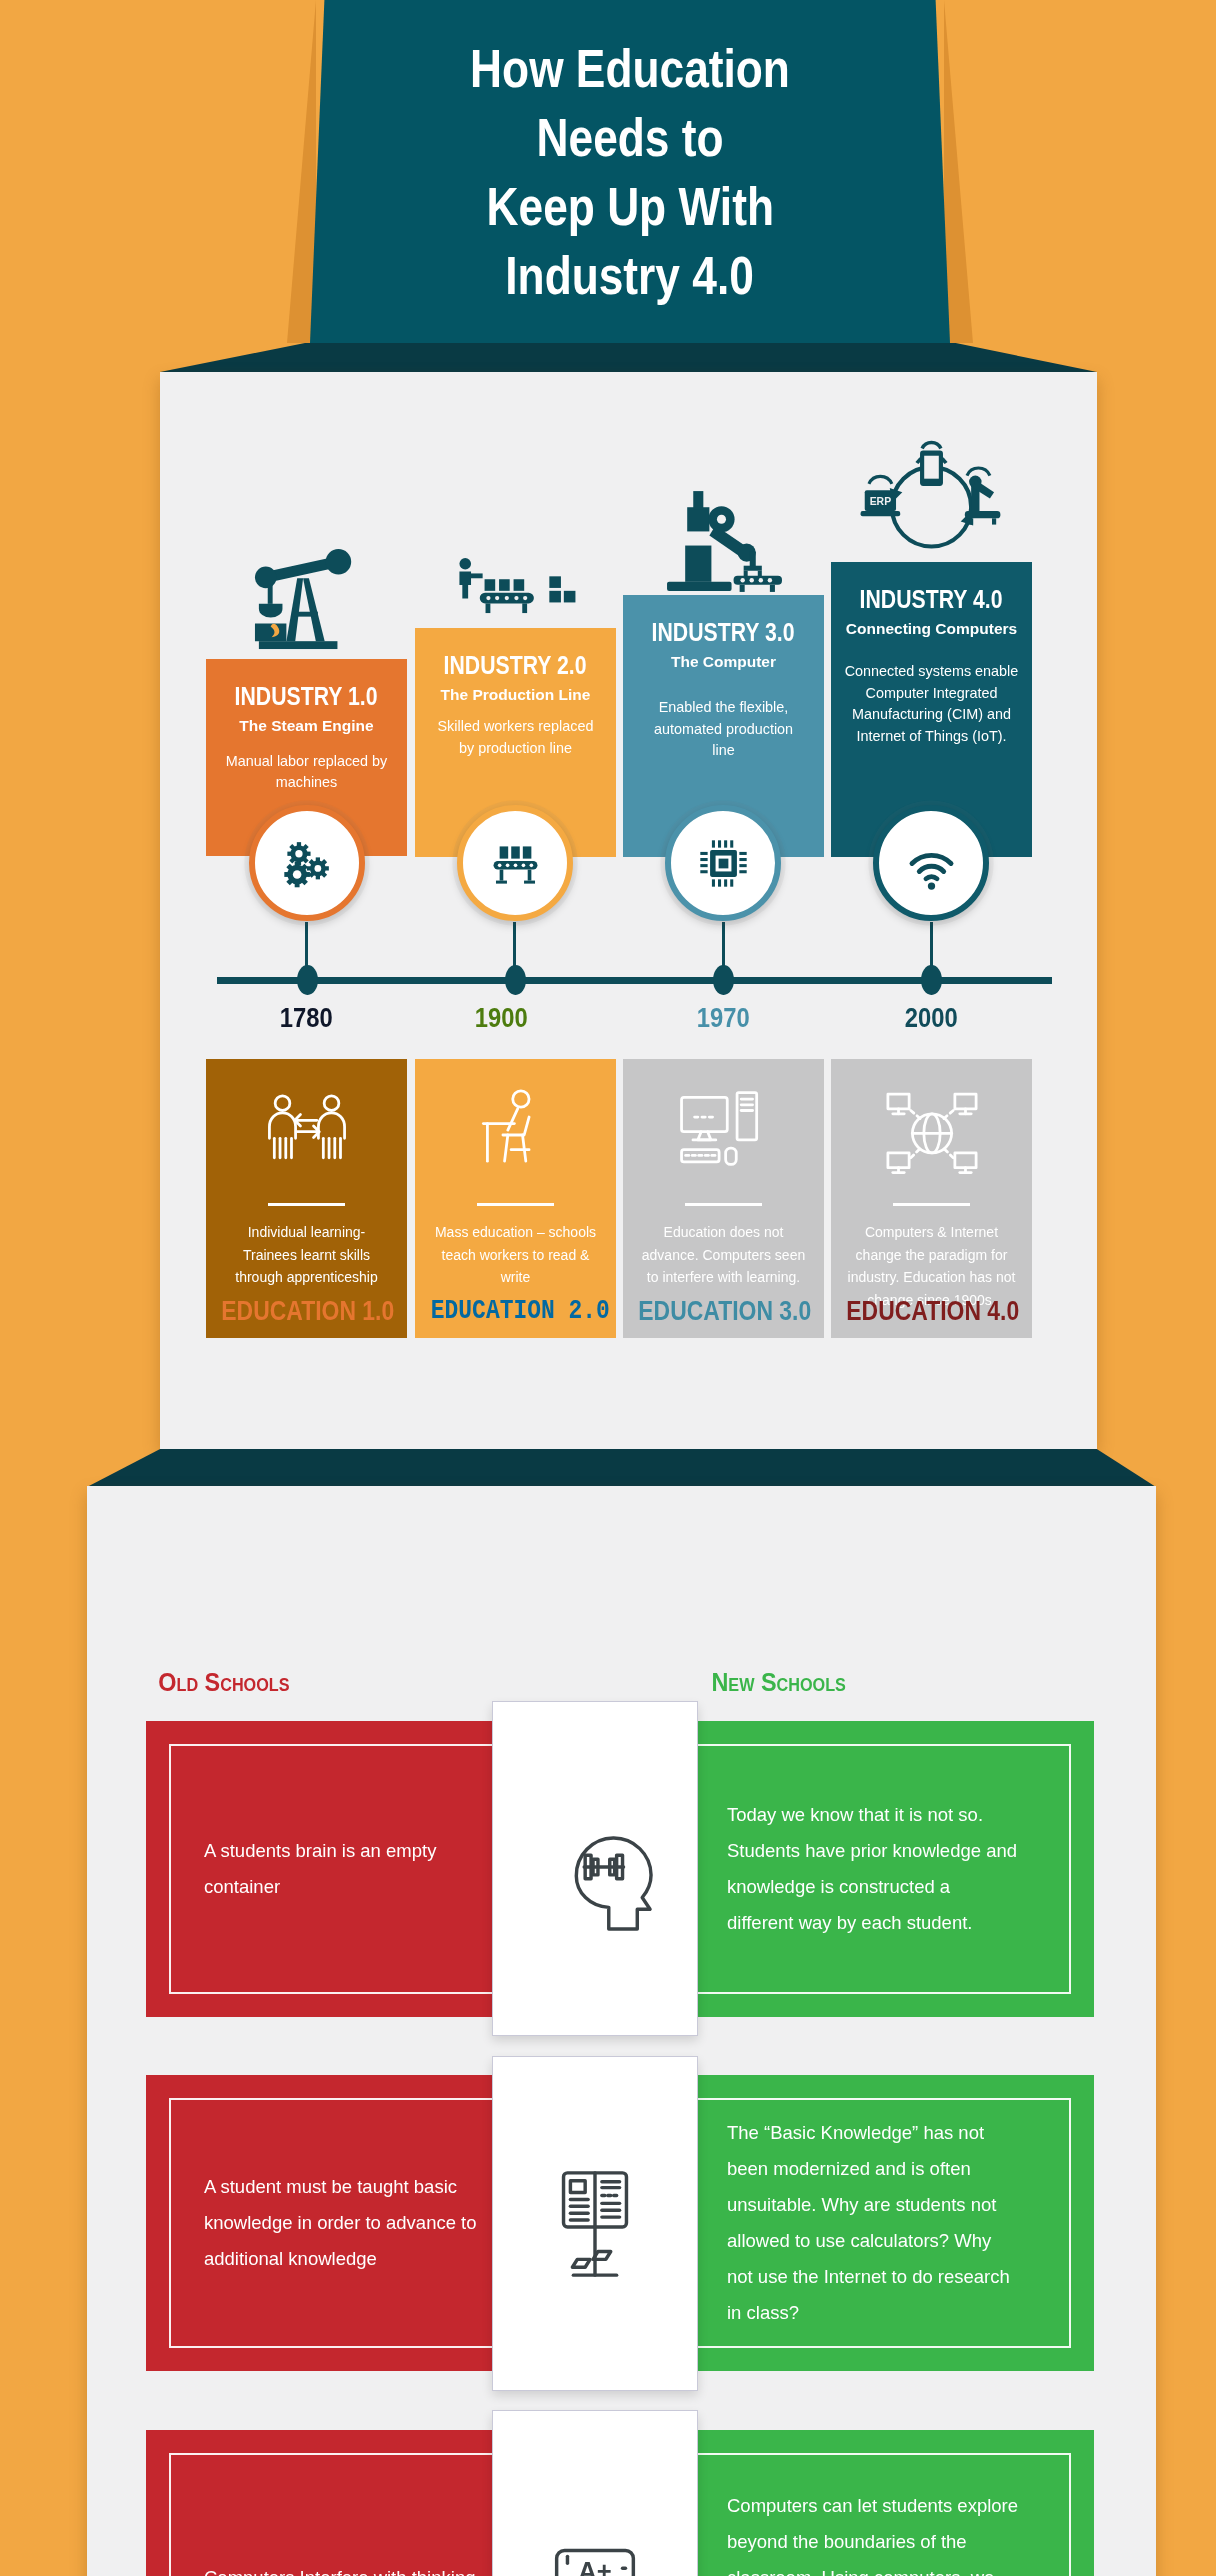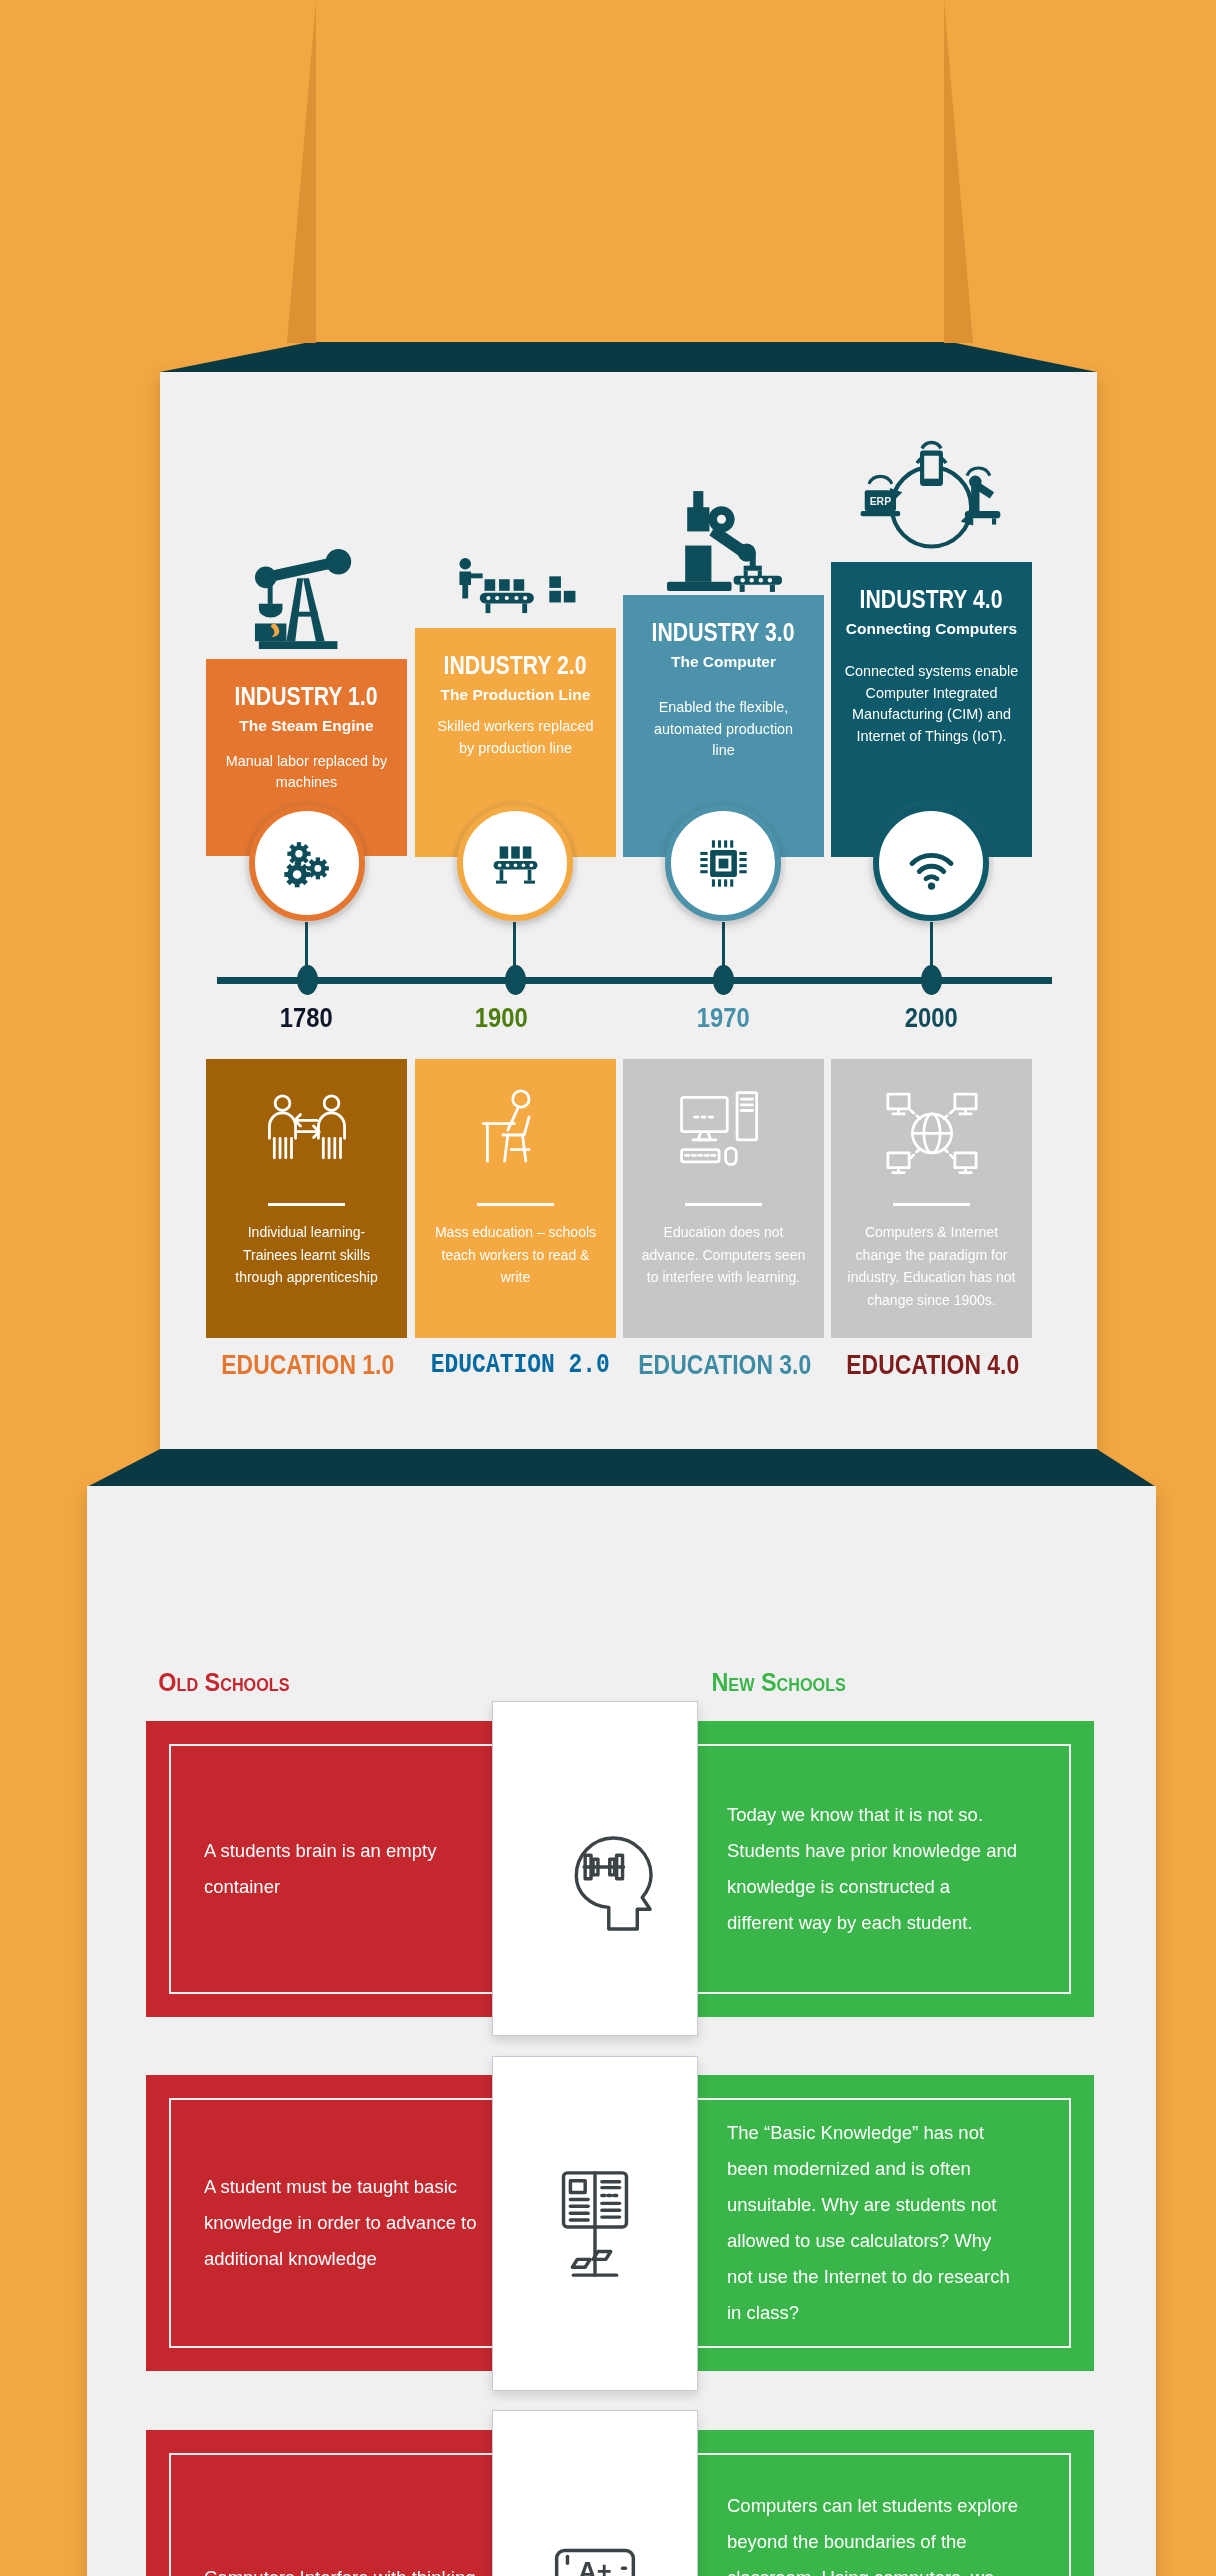--- a/index.html
+++ b/index.html
@@ -69,21 +69,21 @@
   .edu-box { position:absolute; top:687px; width:201px; height:279px; color:#fff; text-align:center;
     display:flex; flex-direction:column; align-items:center; padding-top:21.6px; }
   .eb1 { left:46px;  background:#a16207; }
   .eb2 { left:255px; background:#f4a942; }
   .eb3 { left:463px; background:#c6c6c7; }
   .eb4 { left:671px; background:#c6c6c7; }
   .edu-ic { height:109px; display:flex; align-items:center; justify-content:center; }
   .edu-ic svg { stroke:#fff; fill:none; stroke-width:3.4; stroke-linecap:round; stroke-linejoin:round; }
   .edu-div { width:77px; height:2.6px; background:#fff; margin-top:13.4px; }
   .edu-desc { font-size:14px; line-height:1.62; margin-top:15.5px; width:170px; }
-  .edu-label { position:absolute; top:978px; width:201px; text-align:center; font-size:27px; font-weight:700; white-space:nowrap; }
+  .edu-label { position:absolute; top:924px; width:201px; text-align:center; font-size:27px; font-weight:700; white-space:nowrap; }
   .edu-label > span { display:inline-block; transform:scaleX(.85); }
   .el1 { left:46px;  color:#e5762f; }
   .el2 { left:255px; color:#0369a1;font-family:Liberation Mono, monospace; }
   .el3 { left:463px; color:#3e8ca4; }
   .el4 { left:671px; color:#7f1d1d; }
 
   
   .advance-title { position:absolute; left:0; top:68px; width:100%; text-align:center;
     font-size:52px; font-weight:700; color:#121212; white-space:nowrap; }
   .advance-title > span { display:inline-block; transform:scaleX(.78); letter-spacing:-0.5px; }
@@ -112,20 +112,26 @@
 
   .abs { position:absolute; }
 </style>
 </head>
 <body>
 
 <div class="page">
 
   <div class="wedge left"></div>
   <div class="wedge right"></div>
+  <header class="title-box">
+    <div class="title-line"><span>How Education</span></div>
+    <div class="title-line"><span>Needs to</span></div>
+    <div class="title-line"><span>Keep Up With</span></div>
+    <div class="title-line"><span>Industry 4.0</span></div>
+  </header>
   <div class="trap trap1"></div>
 
   <section class="card card1">
 
     <div class="ind-icon ii1">
       <svg width="108" height="108" viewBox="0 0 110 110">
         <g class="sil">
           <rect x="6" y="100" width="80" height="8"></rect>
           <polygon points="34,100 45,36 51,36 43,100"></polygon>
           <polygon points="64,100 51,36 57,36 73,100"></polygon>

